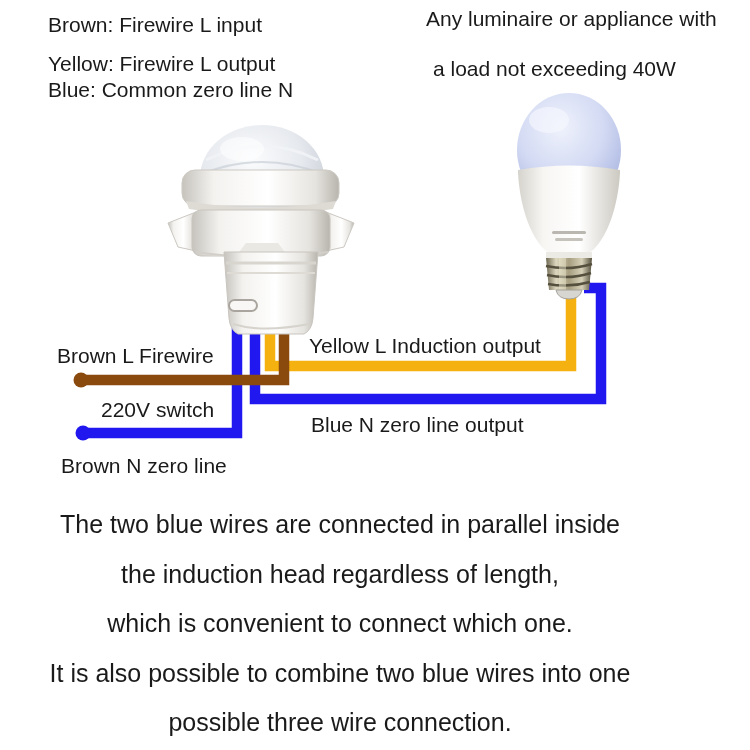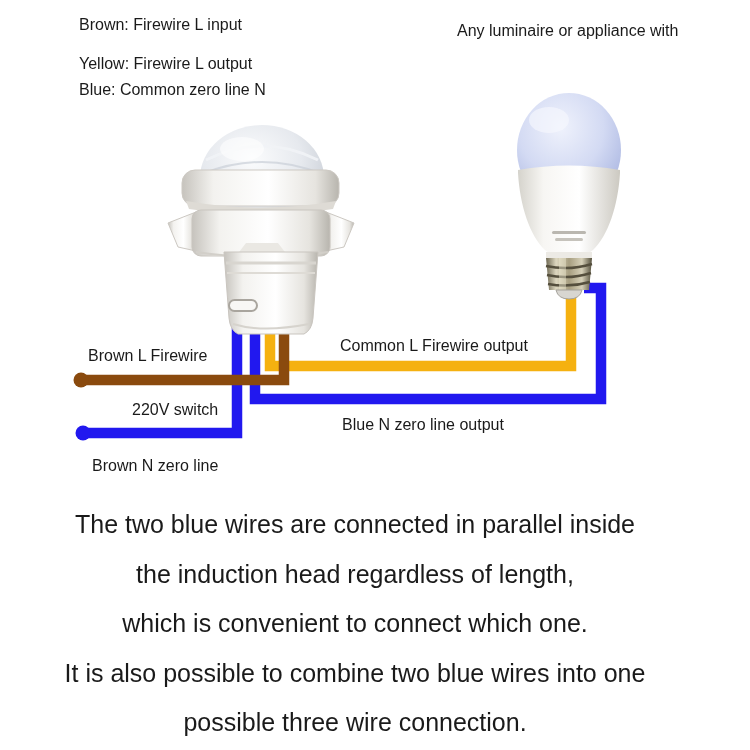--- a/index.html
+++ b/index.html
@@ -2,22 +2,22 @@
 <html><head>
 <meta charset="utf-8">
 <style>
   html,body{margin:0;padding:0;background:#ffffff;}
   .stage{
     position:relative;width:750px;height:750px;overflow:hidden;
     background:#ffffff;color:#1a1a1a;
     font-family:"Liberation Sans","DejaVu Sans",sans-serif;
   }
   .art{position:absolute;left:0;top:0;width:750px;height:750px;}
-  .lbl{position:absolute;font-size:16px;line-height:24px;white-space:nowrap;margin-left:31px;}
-  .footer{position:absolute;left:15px;top:500px;width:680px;text-align:center;}
+  .lbl{position:absolute;font-size:21px;line-height:24px;white-space:nowrap;}
+  .footer{position:absolute;left:0;top:500px;width:680px;text-align:center;}
   .footer div{font-size:25px;line-height:49.5px;}
 </style>
 </head>
 <body>
 
 <div class="stage">
 
   <svg class="art" viewBox="0 0 750 750" xmlns="http://www.w3.org/2000/svg">
     <defs>
       <radialGradient id="domeG" cx="42%" cy="32%" r="80%">
@@ -108,28 +108,29 @@
       <rect x="559" y="258" width="7" height="32" fill="#f0ead3" opacity="0.45"></rect>
 
       <path d="M556 290 Q558 299 569 299 Q580 299 582 290 Z" fill="#d8d6d1" stroke="#a5a29b" stroke-width="1"></path>
     </g>
   </svg>
 
   <div class="lbl" style="left:48px;top:13px">Brown: Firewire L input</div>
   <div class="lbl" style="left:48px;top:52px">Yellow: Firewire L output</div>
   <div class="lbl" style="left:48px;top:78px">Blue: Common zero line N</div>
 
-  <div class="lbl" style="left:426px;top:19px">Any luminaire or appliance with</div>
+  <div class="lbl" style="left:426px;top:7px">Any luminaire or appliance with</div>
+  <div class="lbl" style="left:433px;top:57px">a load not exceeding 40W</div>
 
 
   <div class="lbl" style="left:57px;top:344px">Brown L Firewire</div>
   <div class="lbl" style="left:101px;top:398px">220V switch</div>
   <div class="lbl" style="left:61px;top:454px">Brown N zero line</div>
 
-  <div class="lbl" style="left:309px;top:334px">Common L Firewire output</div>
+  <div class="lbl" style="left:309px;top:334px">Yellow L Induction output</div>
   <div class="lbl" style="left:311px;top:413px">Blue N zero line output</div>
 
   <div class="footer">
     <div>The two blue wires are connected in parallel inside</div>
     <div>the induction head regardless of length,</div>
     <div>which is convenient to connect which one.</div>
     <div>It is also possible to combine two blue wires into one</div>
     <div>possible three wire connection.</div>
   </div>
 

